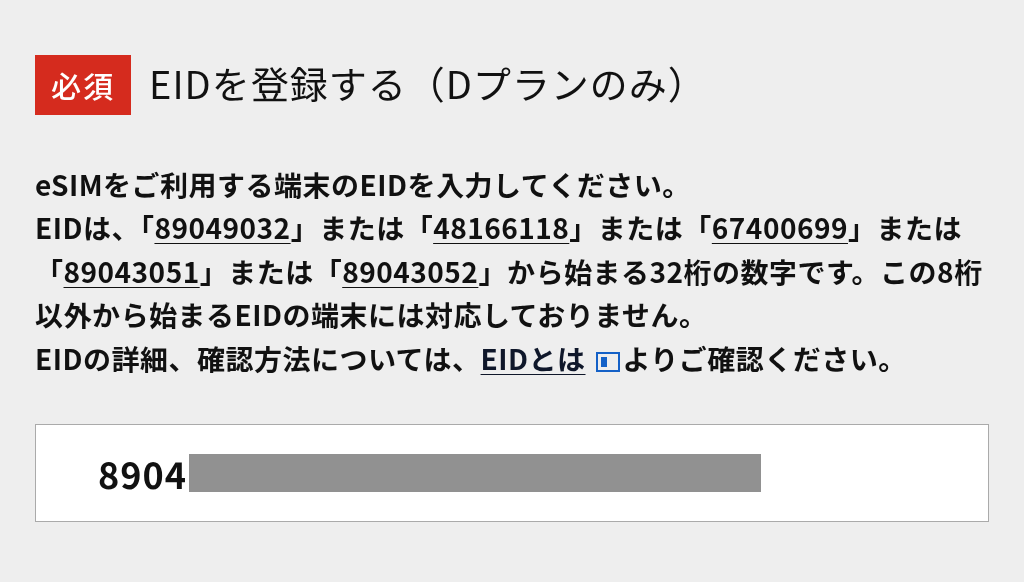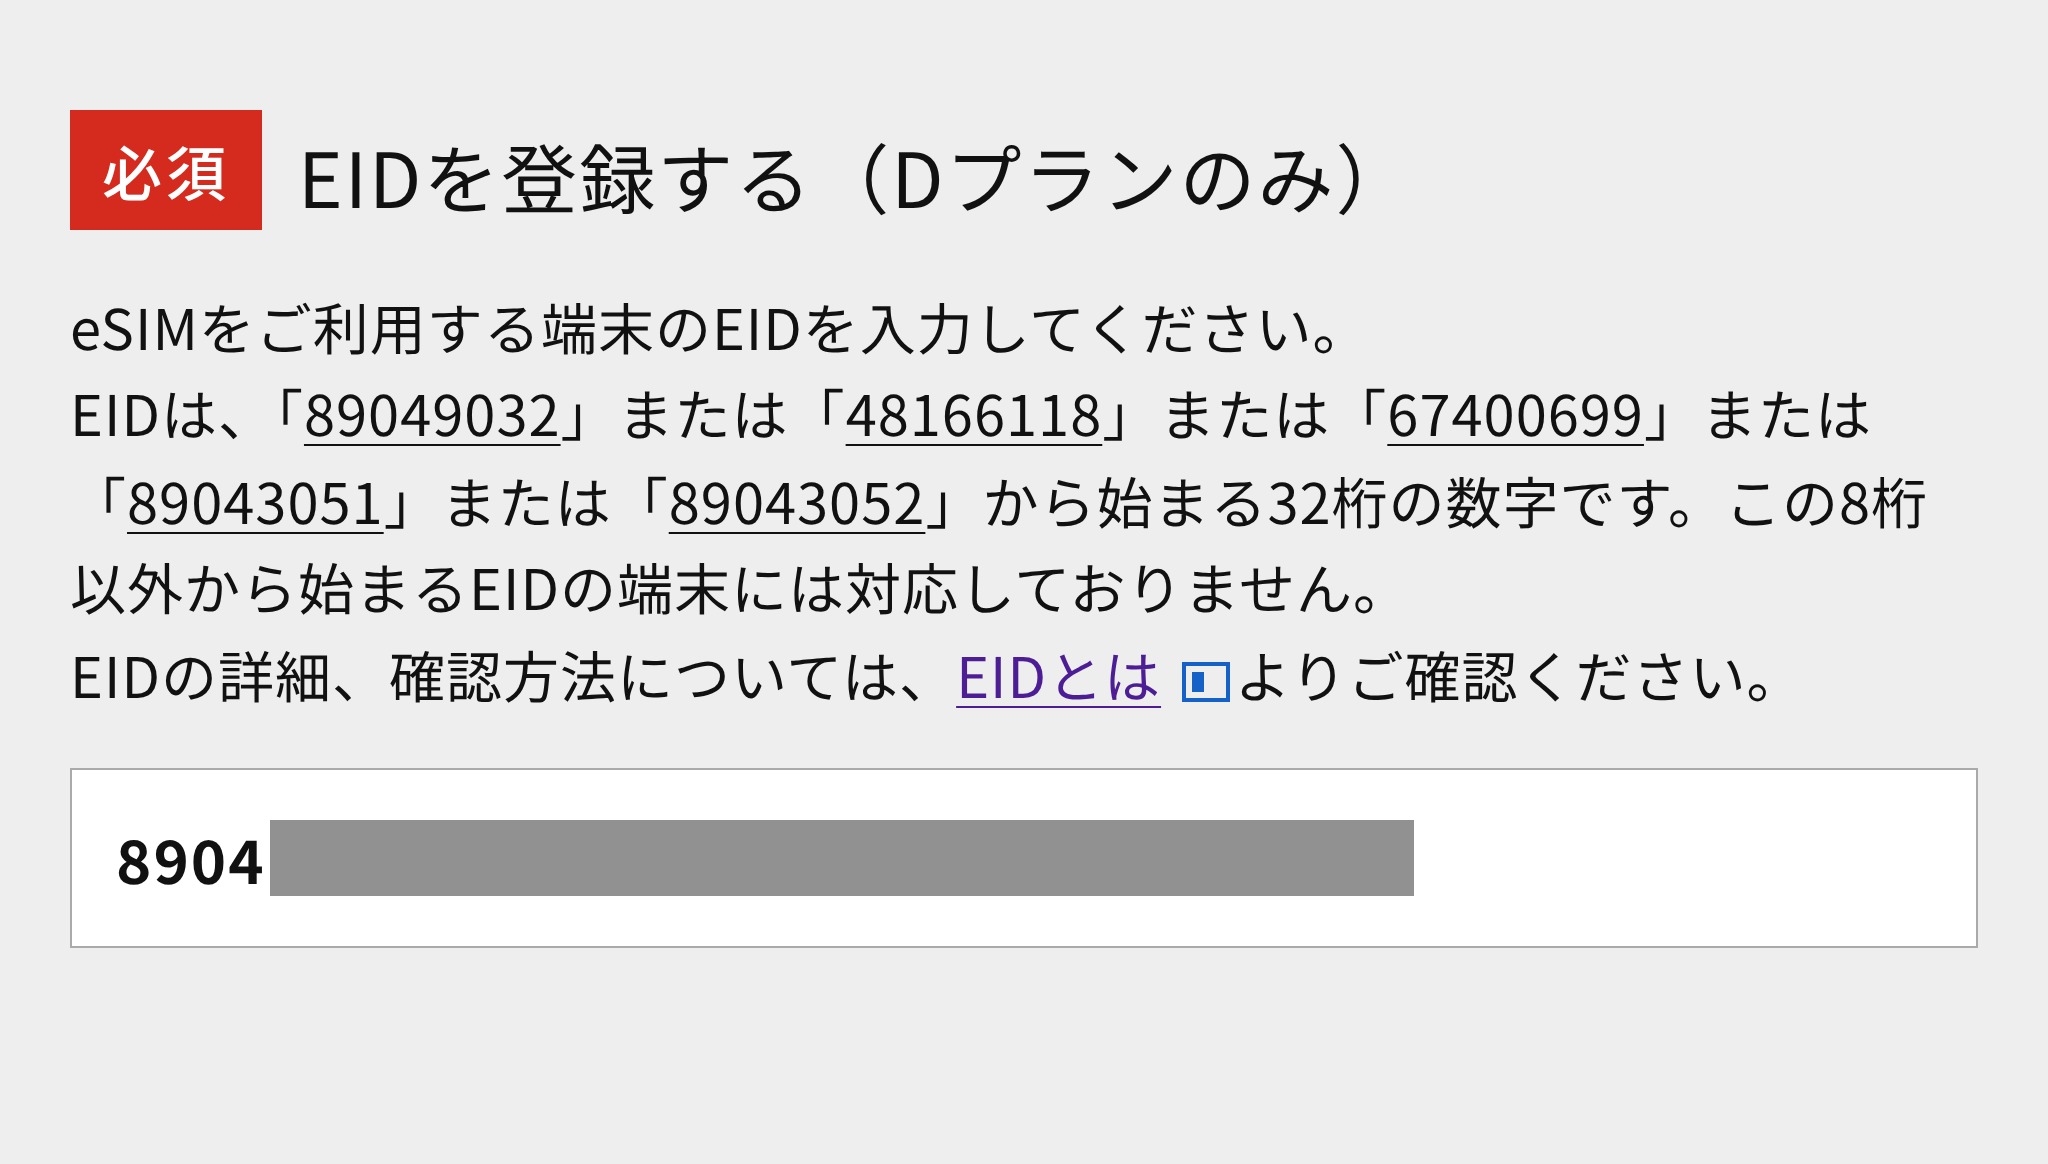--- a/index.html
+++ b/index.html
@@ -9,53 +9,54 @@
     }
     body {
       background: #eeeeee;
       font-family: "Hiragino Sans", "Hiragino Kaku Gothic ProN", "Noto Sans JP", sans-serif;
       width: 1024px;
       height: 582px;
       padding: 55px 35px 40px 35px;
     }
     .header-row {
       display: flex;
-      align-items: flex-end;
+      align-items: flex-start;
       gap: 18px;
-      margin-bottom: 28px;
+      margin-bottom: 48px;
     }
     .required-badge {
       background: #d52b1e;
       color: #ffffff;
       font-size: 30px;
       font-weight: 500;
       padding: 8px 16px;
       letter-spacing: 2px;
     }
     .page-title {
       font-size: 38px;
       font-weight: 400;
       color: #111111;
       letter-spacing: 1px;
     }
     .description {
       font-size: 28px;
       line-height: 1.55;
       color: #111111;
-      margin-bottom: 24px;
+      margin-bottom: 44px;
       letter-spacing: 0.5px;
+      font-weight: bold;
     }
     .eid-prefix {
       text-decoration: underline;
       text-decoration-thickness: 1px;
       text-underline-offset: 4px;
       text-align: right;
     }
     .link {
-      color: #4c1d95;
+      color: #0f172a;
       text-decoration: underline;
       text-decoration-thickness: 1px;
       text-underline-offset: 4px;
       cursor: pointer;
       text-align: center;
     }
     .ext-icon {
       display: inline-block;
       width: 24px;
       height: 20px;
@@ -74,24 +75,25 @@
       background: #1461c7;
     }
     .input-container {
       background: #ffffff;
       border: 1px solid #aaaaaa;
       padding: 22px 22px;
       display: flex;
       align-items: center;
     }
     .input-visible {
-      font-size: 30px;
+      font-size: 36px;
       font-weight: 700;
       color: #111111;
       letter-spacing: 1px;
+      margin-left: 40px;
     }
     .redacted-bar {
       background: #919191;
       height: 38px;
       width: 572px;
       margin-left: 2px;
     }
   </style>
 </head>
 <body>

